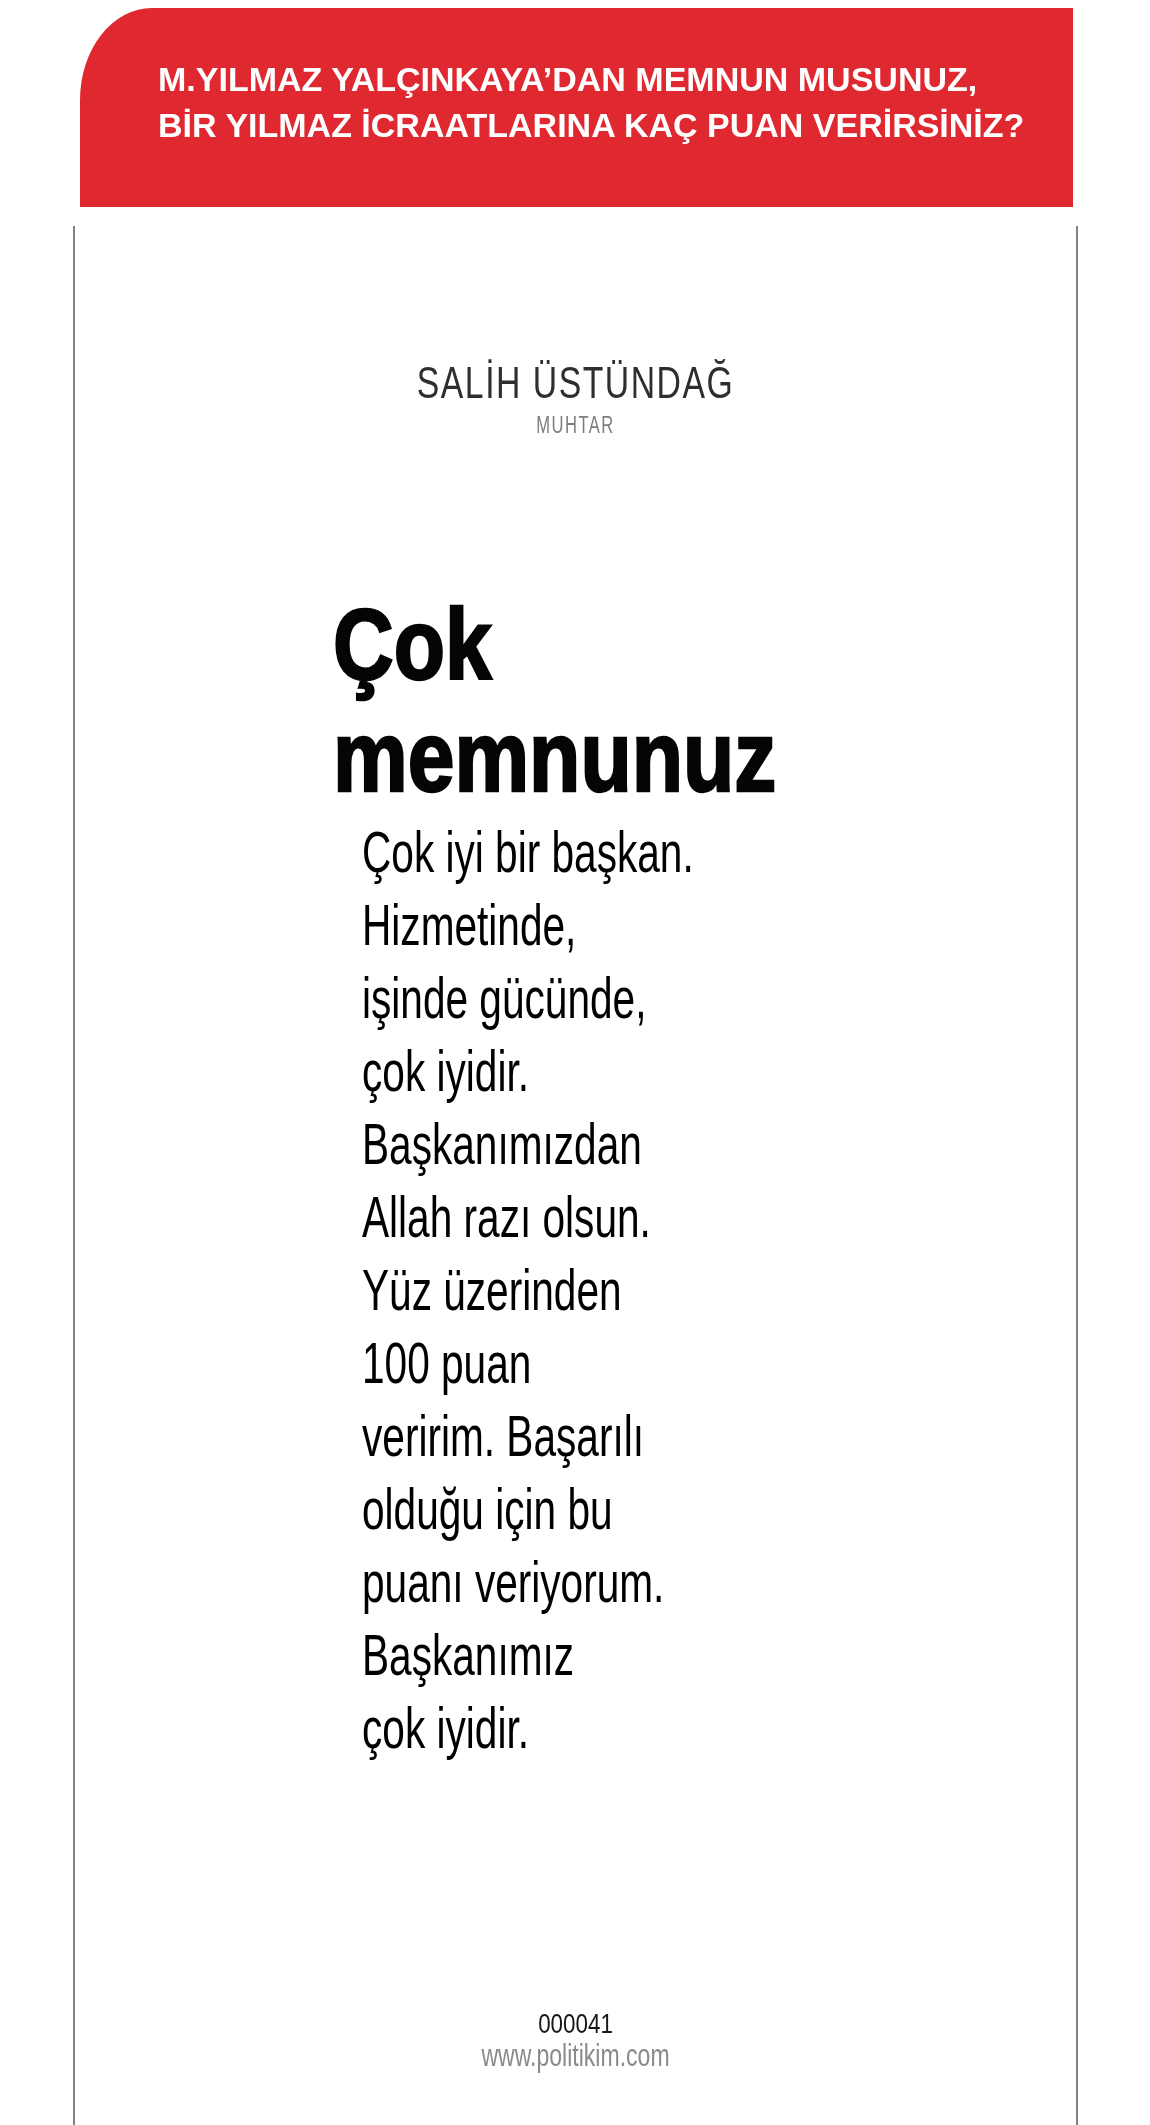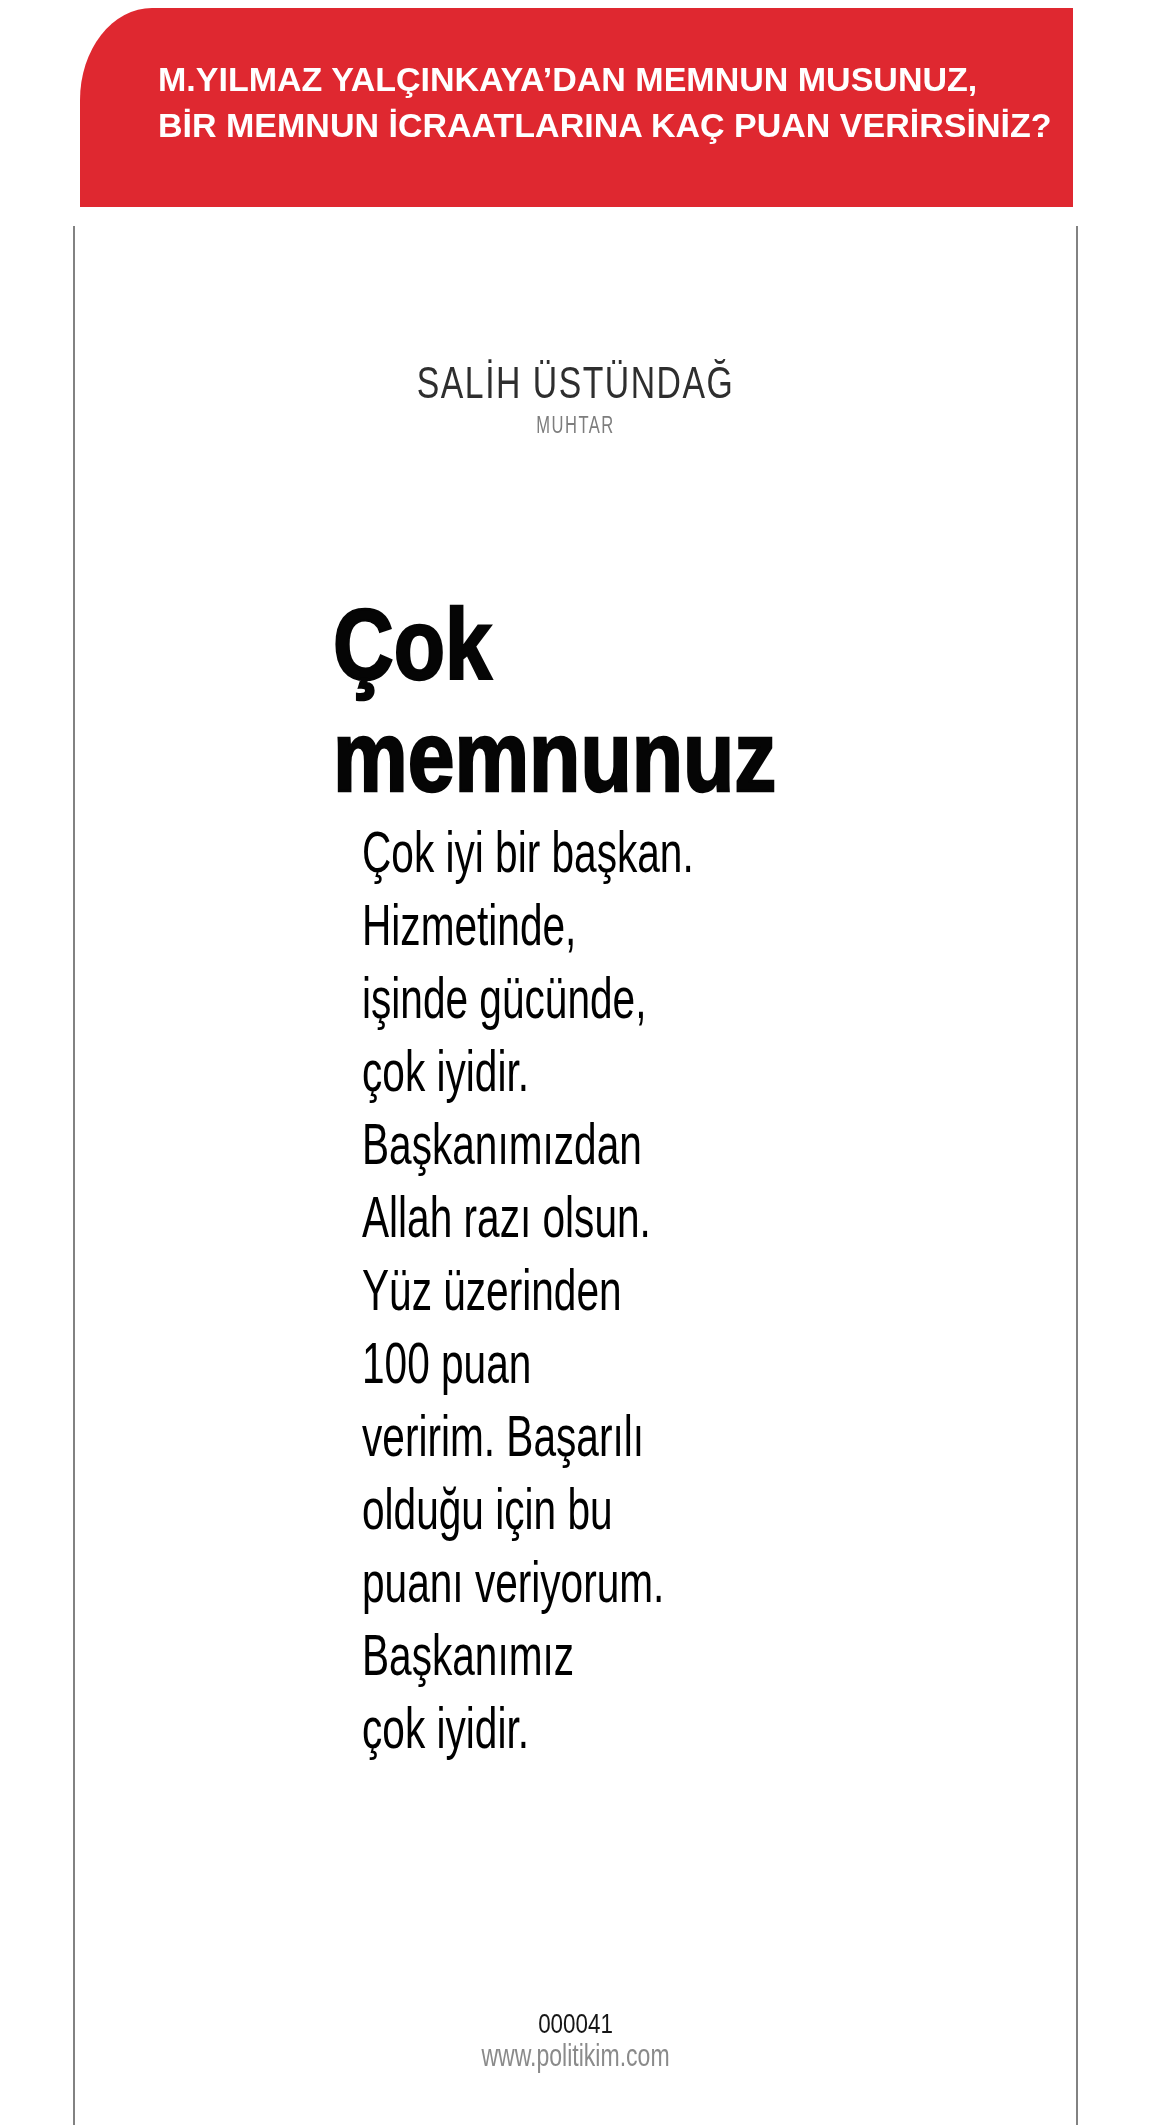--- a/index.html
+++ b/index.html
@@ -132,21 +132,21 @@
   }
 </style>
 </head>
 <body>
 
 <div id="poster">
 
   <div class="banner" style="background: rgb(223, 40, 48);">
     <div class="banner-text" style="color: rgb(255, 255, 255);">
       <div>M.YILMAZ YALÇINKAYA’DAN MEMNUN MUSUNUZ,</div>
-      <div>BİR MEMNUN İCRAATLARINA KAÇ PUAN VERİRSİNİZ?</div>
+      <div>BİR YILMAZ İCRAATLARINA KAÇ PUAN VERİRSİNİZ?</div>
     </div>
   </div>
 
   <div class="vline left"></div>
   <div class="vline right"></div>
 
   <div class="person-name">SALİH ÜSTÜNDAĞ</div>
   <div class="person-title">MUHTAR</div>
 
   <div class="headline">

